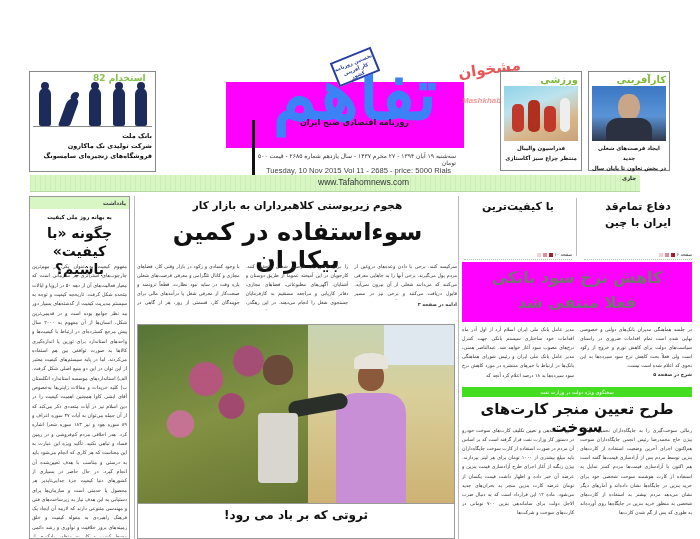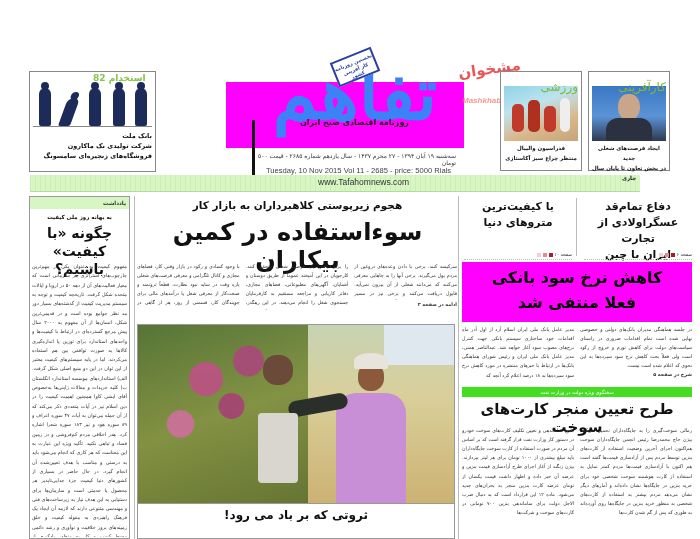--- a/index.html
+++ b/index.html
@@ -24,21 +24,21 @@
   .ad-box { left: 29px; top: 71px; width: 127px; height: 101px; border: 1px solid #888; background: #fff; }
   .ad-figures { left: 33px; top: 85px; width: 119px; height: 42px; border-bottom: 1px solid #888; }
   .figure { position: absolute; bottom: 0; width: 12px; height: 38px; background: #1d2b5a; border-radius: 6px 6px 2px 2px; }
   .figure::before { content: ""; position: absolute; top: -6px; left: 2px; width: 8px; height: 8px; background: #1d2b5a; border-radius: 50%; }
   .ad-logo { left: 93px; top: 73px; font-size: 9px; color: #86c34a; font-weight: bold; }
   .ad-lines { left: 33px; top: 131px; width: 119px; font-size: 6.5px; font-weight: bold; line-height: 1.55; }
 
   
   .teaser { top: 71px; width: 82px; height: 100px; border: 1px solid #888; background: #fff; }
   .teaser-img { position: absolute; left: 3px; top: 14px; width: 74px; height: 55px; }
-  .teaser-kicker { position: absolute; right: 3px; top: 8px; font-size: 12px; color: #7fb93b; font-weight: normal; }
+  .teaser-kicker { position: absolute; right: 3px; top: 2px; font-size: 10px; color: #7fb93b; font-weight: bold; }
   .teaser-cap { position: absolute; left: 2px; right: 2px; top: 72px; font-size: 5.5px; font-weight: bold; text-align: center; line-height: 1.8; direction: rtl; }
   .watermark { left: 458px; top: 60px; font-size: 15px; color: #e33a3a; font-weight: bold; opacity: 0.85; transform: rotate(-8deg); }
   .watermark2 { left: 462px; top: 96px; font-size: 8px; color: #ef6a6a; font-family: "Liberation Sans", sans-serif; font-style: italic; font-weight: bold; opacity: 0.7; }
 
   
   .vrule { width: 1px; background: #bbb; }
 
   
   .note-box { left: 29px; top: 196px; width: 101px; height: 343px; border: 1px solid #999; background: #fff; }
   .note-kicker-bar { left: 30px; top: 197px; width: 99px; height: 12px; background: #d8f5c4; font-size: 5.5px; color: #333; font-weight: bold; padding-right: 3px; line-height: 12px; }
@@ -57,21 +57,21 @@
   .photo { left: 137px; top: 324px; width: 318px; height: 180px; overflow: hidden;
            background: linear-gradient(180deg, #c7d3b3 0%, #d9cf9a 40%, #cdb273 100%); border: 1px solid #999; }
   .photo-caption { left: 137px; top: 504px; width: 318px; height: 35px; border: 1px solid #999; border-top: none; background: #fff; }
   .photo-caption-text { left: 137px; top: 508px; width: 318px; text-align: center; font-size: 12px; font-weight: bold; }
 
   
   .r-story { top: 199px; width: 108px; font-size: 11px; font-weight: bold; text-align: center; line-height: 1.45; }
   .r-pageref { top: 252px; width: 108px; height: 8px; border-bottom: 1px dotted #bbb; font-size: 4.5px; color: #333; direction: rtl; text-align: right; }
   .sq { display: inline-block; width: 4px; height: 4px; margin-left: 2px; vertical-align: middle; }
   .magenta-box { left: 462px; top: 262px; width: 230px; height: 60px; background: #ff00ff; }
-  .magenta-text { left: 462px; top: 266px; width: 230px; font-size: 16px; font-weight: bold; color: #000000; text-align: center; line-height: 1.55; }
+  .magenta-text { left: 462px; top: 266px; width: 230px; font-size: 16px; font-weight: bold; color: #737373; text-align: center; line-height: 1.55; }
   .r-cols { left: 462px; top: 325px; width: 230px; height: 62px; display: flex; flex-direction: row-reverse; gap: 6px; }
   .r-col { flex: 1; font-size: 4.8px; line-height: 1.9; color: #333; text-align: justify; }
   .green-bar { left: 462px; top: 387px; width: 230px; height: 10px; background: #44dd22; font-size: 5px; color: #fff; text-align: center; line-height: 10px; }
   .fuel-title { left: 462px; top: 400px; width: 230px; font-size: 15px; font-weight: bold; text-align: center; }
   .fuel-cols { left: 462px; top: 426px; width: 230px; height: 113px; display: flex; flex-direction: row-reverse; gap: 6px; }
 </style>
 </head>
 <body>
 
 <div class="abs masthead-band"></div>
@@ -156,29 +156,27 @@
 </div>
 <div class="abs photo-caption"></div>
 <div class="abs photo-caption-text rtl" style="text-align:center;">ثروتی که بر باد می رود!</div>
 
 <div class="abs vrule" style="left:134px;top:196px;height:343px;"></div>
 <div class="abs vrule" style="left:458px;top:196px;height:343px;"></div>
 <div class="abs vrule" style="left:576px;top:198px;height:58px;"></div>
 
 <div class="abs r-story rtl" style="left:464px;text-align:center;">
   <div>با کیفیت‌ترین</div>
-  <div>متروهای دنیا</div>
 </div>
 <div class="abs r-pageref" style="left:464px;">
   <span>صفحه ۱۰</span>
   <span class="sq" style="background:#a31f2e;"></span><span class="sq" style="background:#e08b95;"></span><span class="sq" style="background:#f2d0d5;"></span>
 </div>
 <div class="abs r-story rtl" style="left:584px;">
   <div>دفاع تمام‌قد</div>
-  <div>عسگراولادی از تجارت</div>
   <div>ایران با چین</div>
 </div>
 <div class="abs r-pageref" style="left:584px;">
   <span>صفحه ۶</span>
   <span class="sq" style="background:#a31f2e;"></span><span class="sq" style="background:#e08b95;"></span><span class="sq" style="background:#f2d0d5;"></span>
 </div>
 
 <div class="abs magenta-box"></div>
 <div class="abs magenta-text rtl" style="text-align:center;">
   <div>کاهش نرخ سود بانکی</div>

